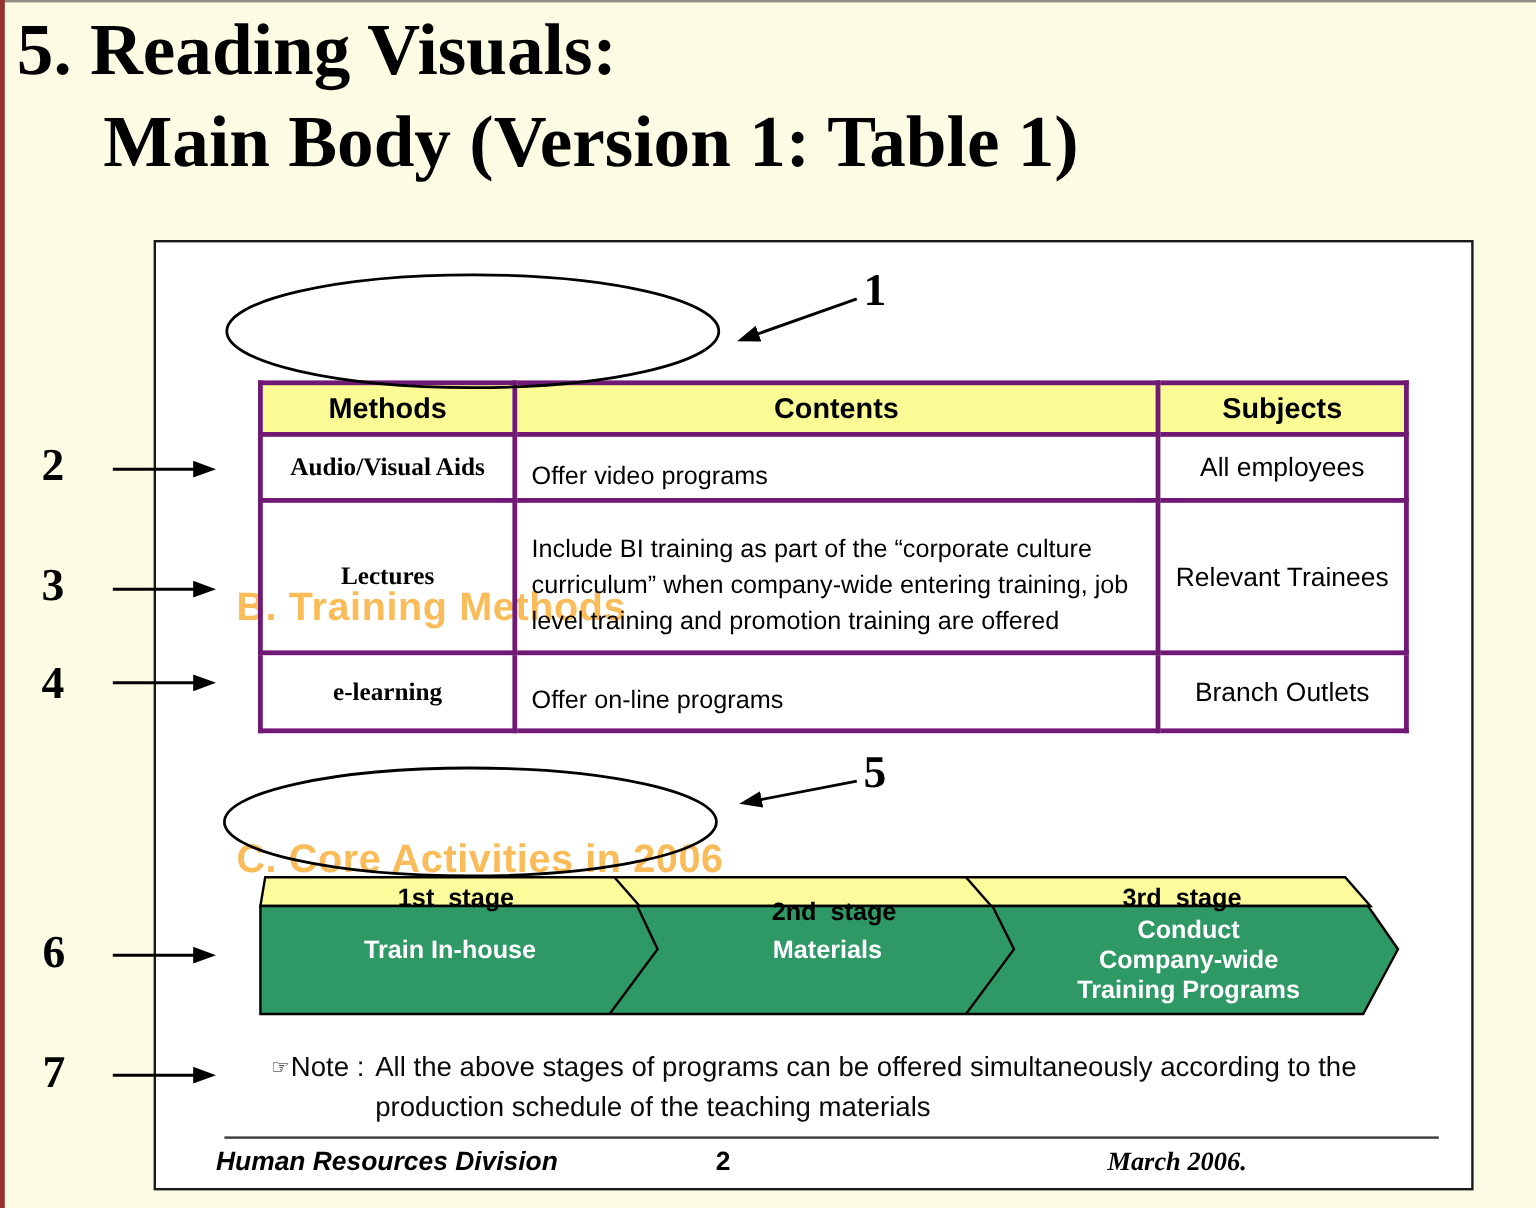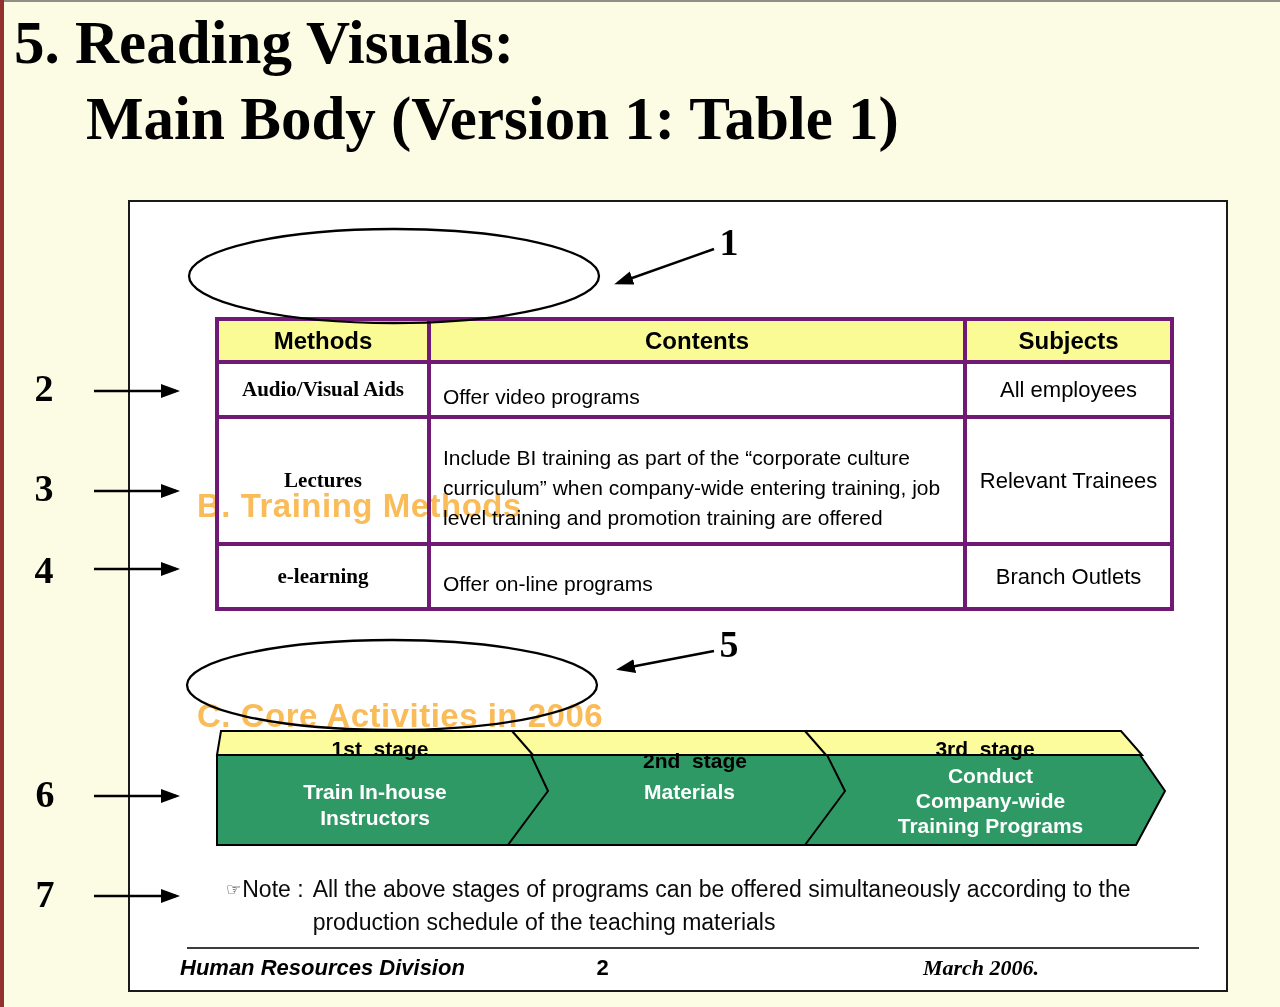--- a/index.html
+++ b/index.html
@@ -140,21 +140,20 @@
         <line x1="590" y1="2" x2="611" y2="26" stroke="#000" stroke-width="2"></line>
         <polygon points="2,26 925,26 950,62 921,116 2,116" fill="var(--stage-green)" stroke="#000" stroke-width="2"></polygon>
         <polyline points="316,26 333,62 293,116" fill="none" stroke="#000" stroke-width="2"></polyline>
         <polyline points="612,26 630,62 590,116" fill="none" stroke="#000" stroke-width="2"></polyline>
       </svg>
       <div class="stage-label sl1">1st  stage</div>
       <div class="stage-label sl2">2nd  stage</div>
       <div class="stage-label sl3">3rd  stage</div>
       <div class="stage-body gb1">
         <div>Train In-house</div>
-        <div>Instructors</div>
       </div>
       <div class="stage-body gb2">
         <div>Materials</div>
       </div>
       <div class="stage-body gb3">
         <div>Conduct</div>
         <div>Company-wide</div>
         <div>Training Programs</div>
       </div>
     </div>

